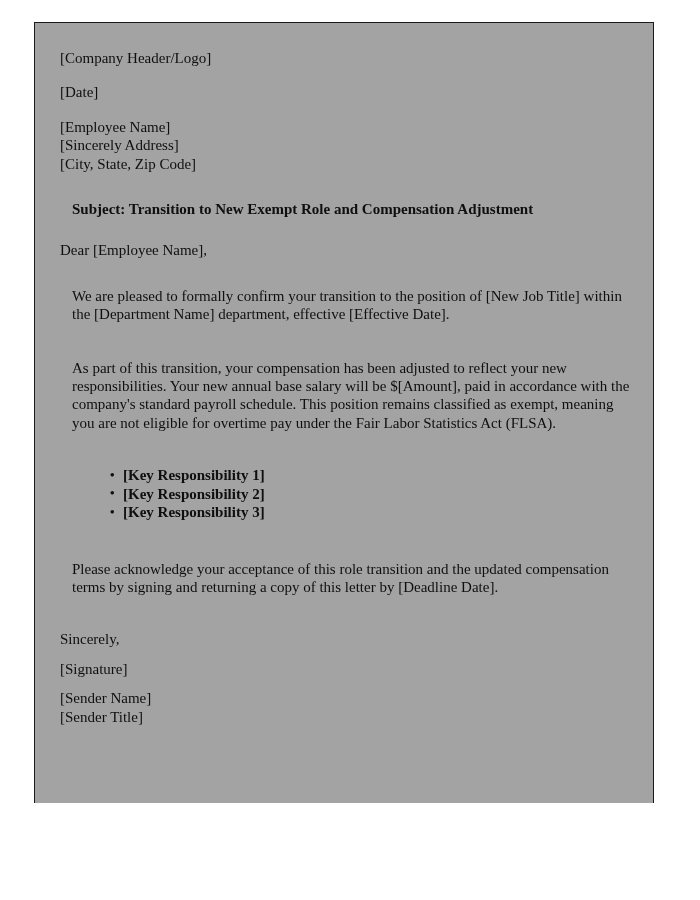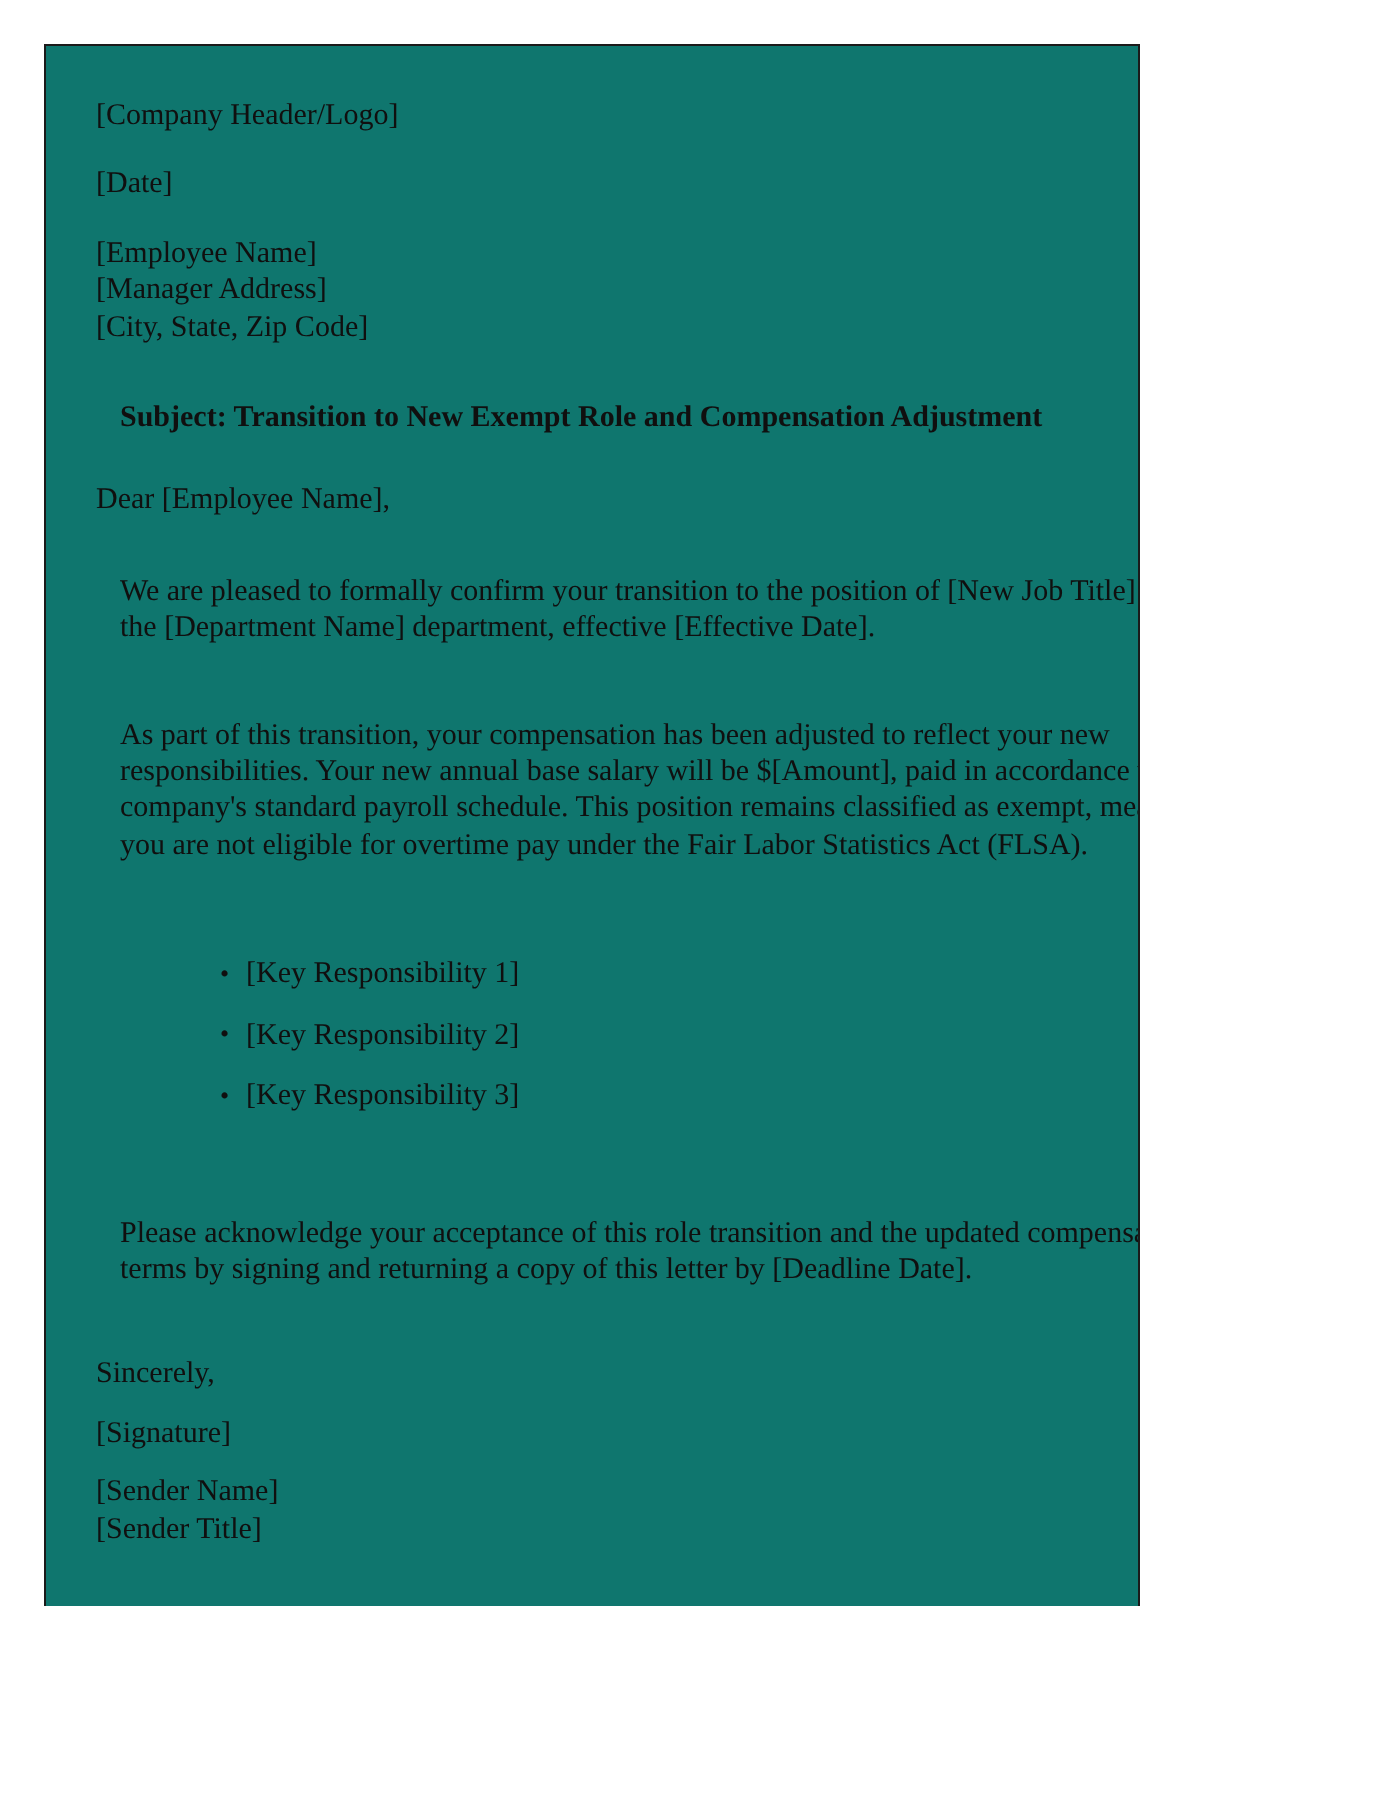--- a/index.html
+++ b/index.html
@@ -12,30 +12,30 @@
     width: 700px;
     height: 900px;
     font-family: "Liberation Serif", "DejaVu Serif", serif;
     color: #100f0f;
     overflow: hidden;
   }
 
   
   .page-sheet {
     position: absolute;
-    left: 22px;
+    left: 34px;
     top: 22px;
-    width: 548px;          
+    width: 620px;          
     height: 781px;         
     box-sizing: border-box;
     border-top: 1.3px solid #1b1a1a;
     border-left: 1.3px solid #1b1a1a;
     border-right: 1.3px solid #1b1a1a;
     border-bottom: none;
-    background: #0f766e;
+    background: #a3a3a3;
     overflow: hidden;
   }
 
   .letter-body {
     position: absolute;
     left: 25px;            
     top: 26px;
     width: 585px;          
     font-size: 15px;
     line-height: 18.4px;
@@ -65,23 +65,24 @@
     font-weight: bold;
   }
 
   ul.resp-list {
     margin: 0;
     padding: 0 0 0 50px;   
     list-style: none;
   }
   ul.resp-list li {
     position: relative;
-    margin: 12px;
+    margin: 0;
     padding: 0 0 0 13px;   
     line-height: 18.4px;
+    font-weight: bold;
   }
   ul.resp-list li::before {
     content: "\2022";
     position: absolute;
     left: 0;
     top: -0.5px;
     font-size: 13px;
     line-height: 18.4px;
   }
 </style>
@@ -94,21 +95,21 @@
     <p class="line">[Company Header/Logo]</p>
 
     <div class="gap-lg"></div>
 
     <p class="line">[Date]</p>
 
     <div class="gap-lg"></div>
 
     <div class="block">
       <p class="line">[Employee Name]</p>
-      <p class="line">[Manager Address]</p>
+      <p class="line">[Sincerely Address]</p>
       <p class="line">[City, State, Zip Code]</p>
     </div>
 
     <div class="gap-md"></div>
 
     <p class="subject">Subject: Transition to New Exempt Role and Compensation Adjustment</p>
 
     <div class="gap-sm"></div>
 
     <p class="line">Dear [Employee Name],</p>

